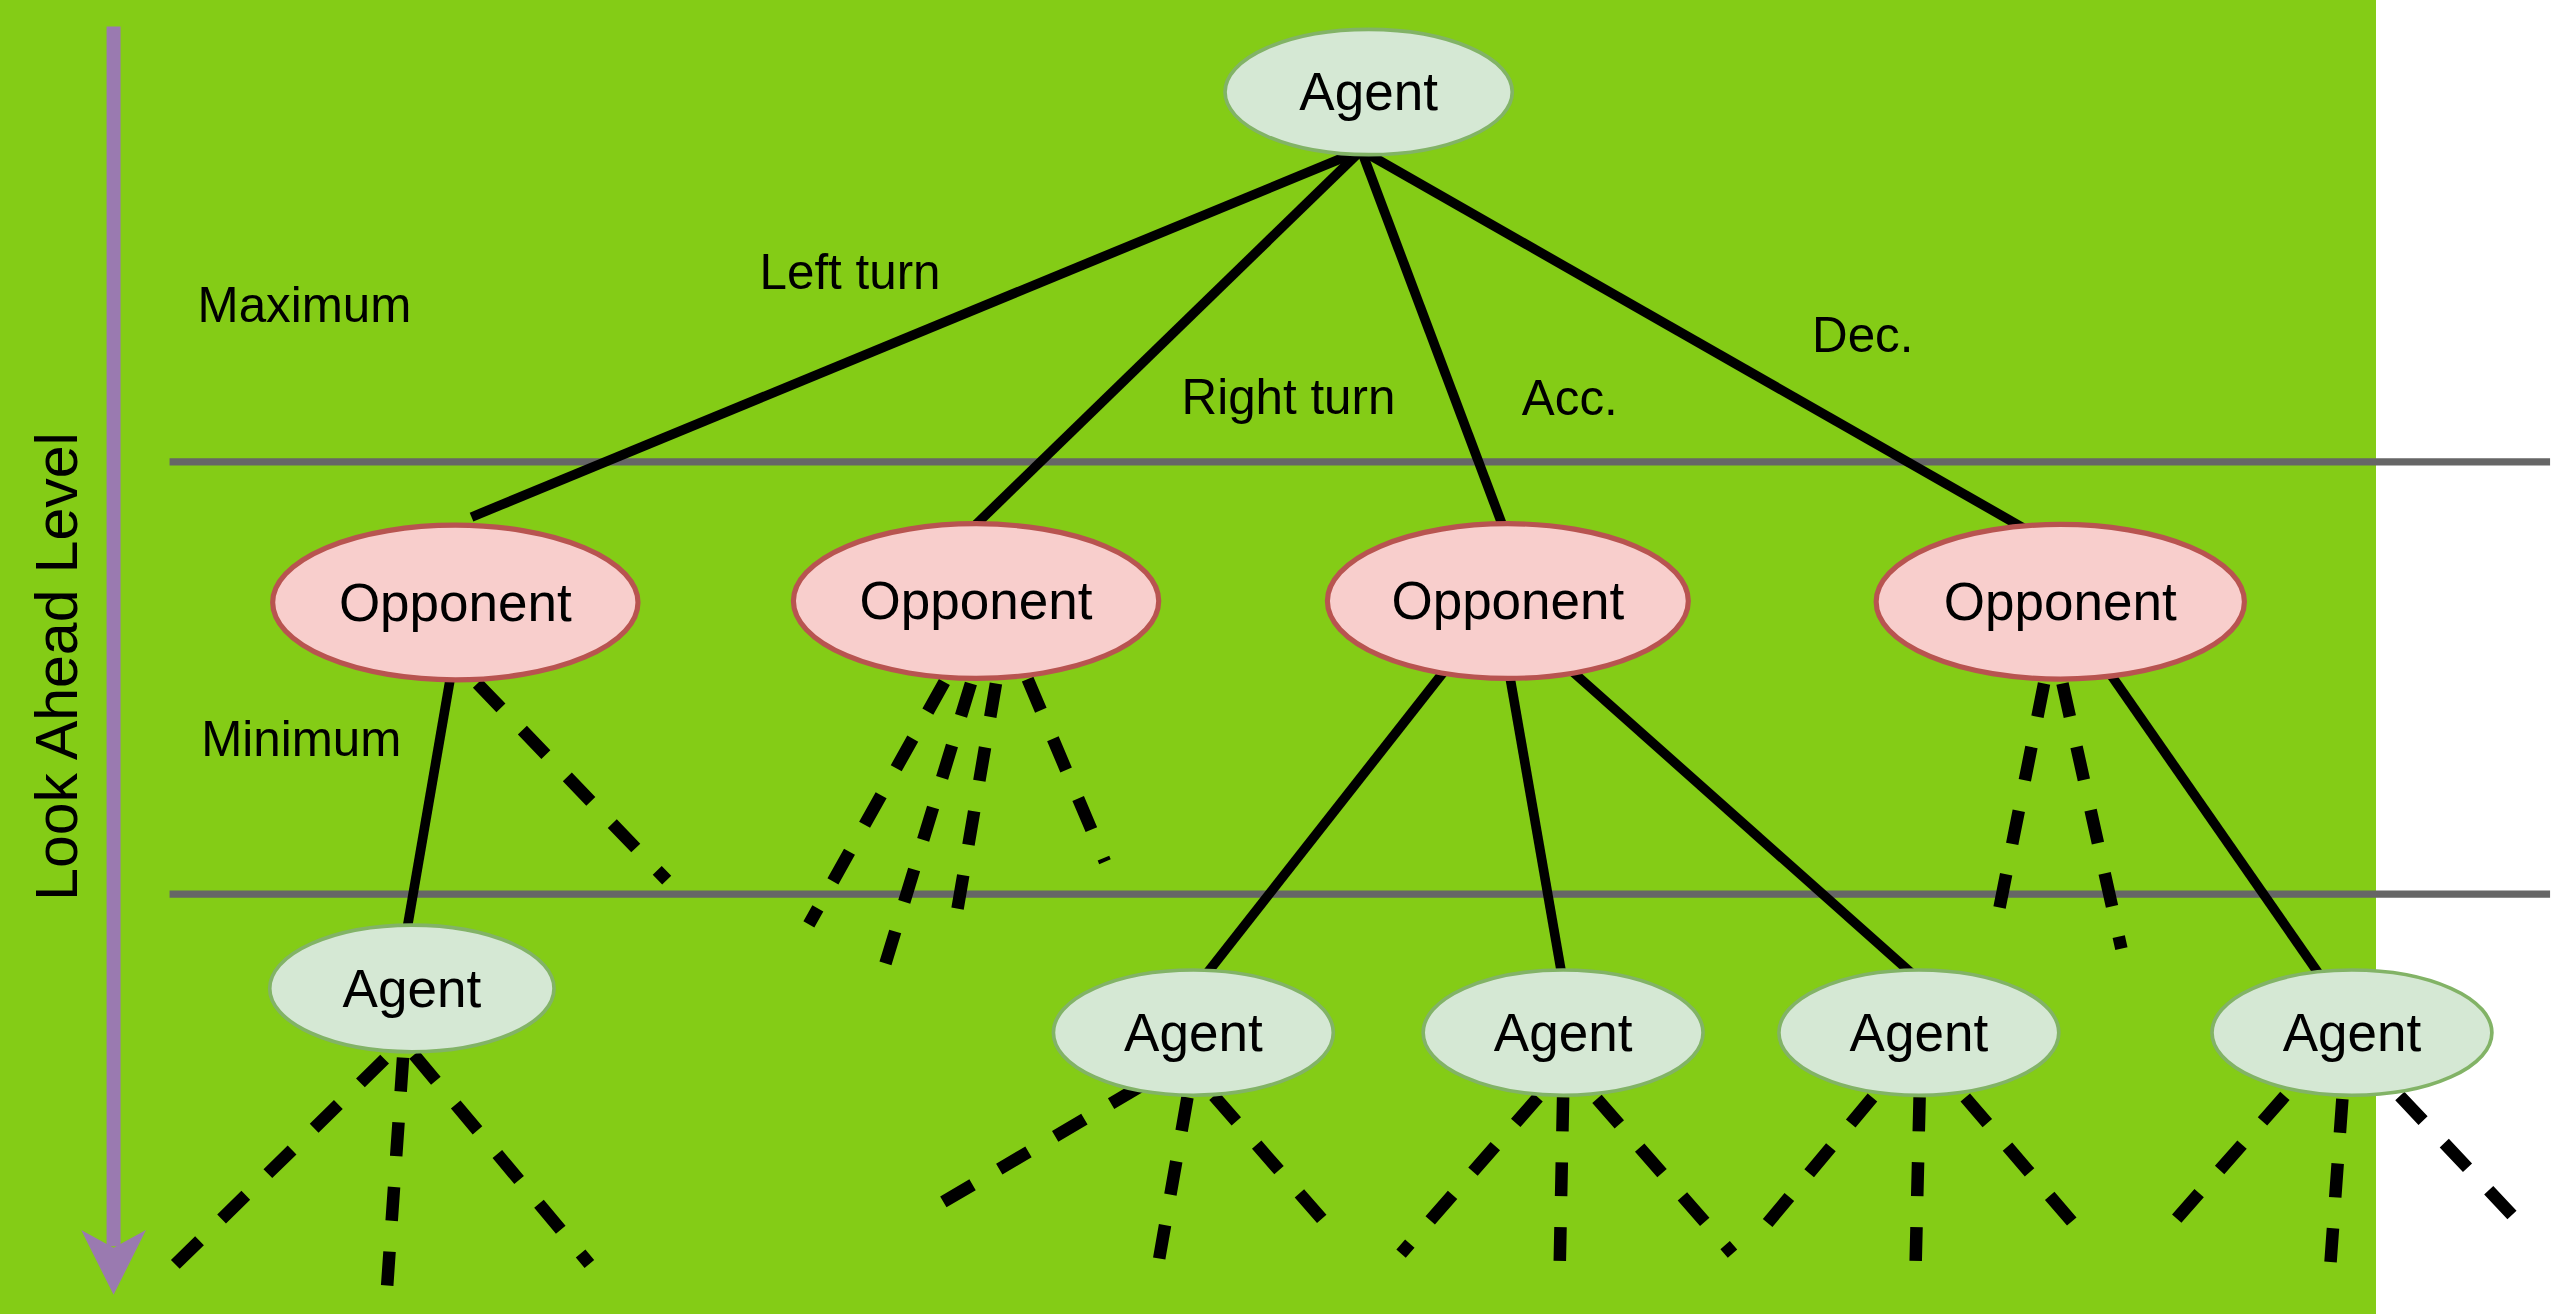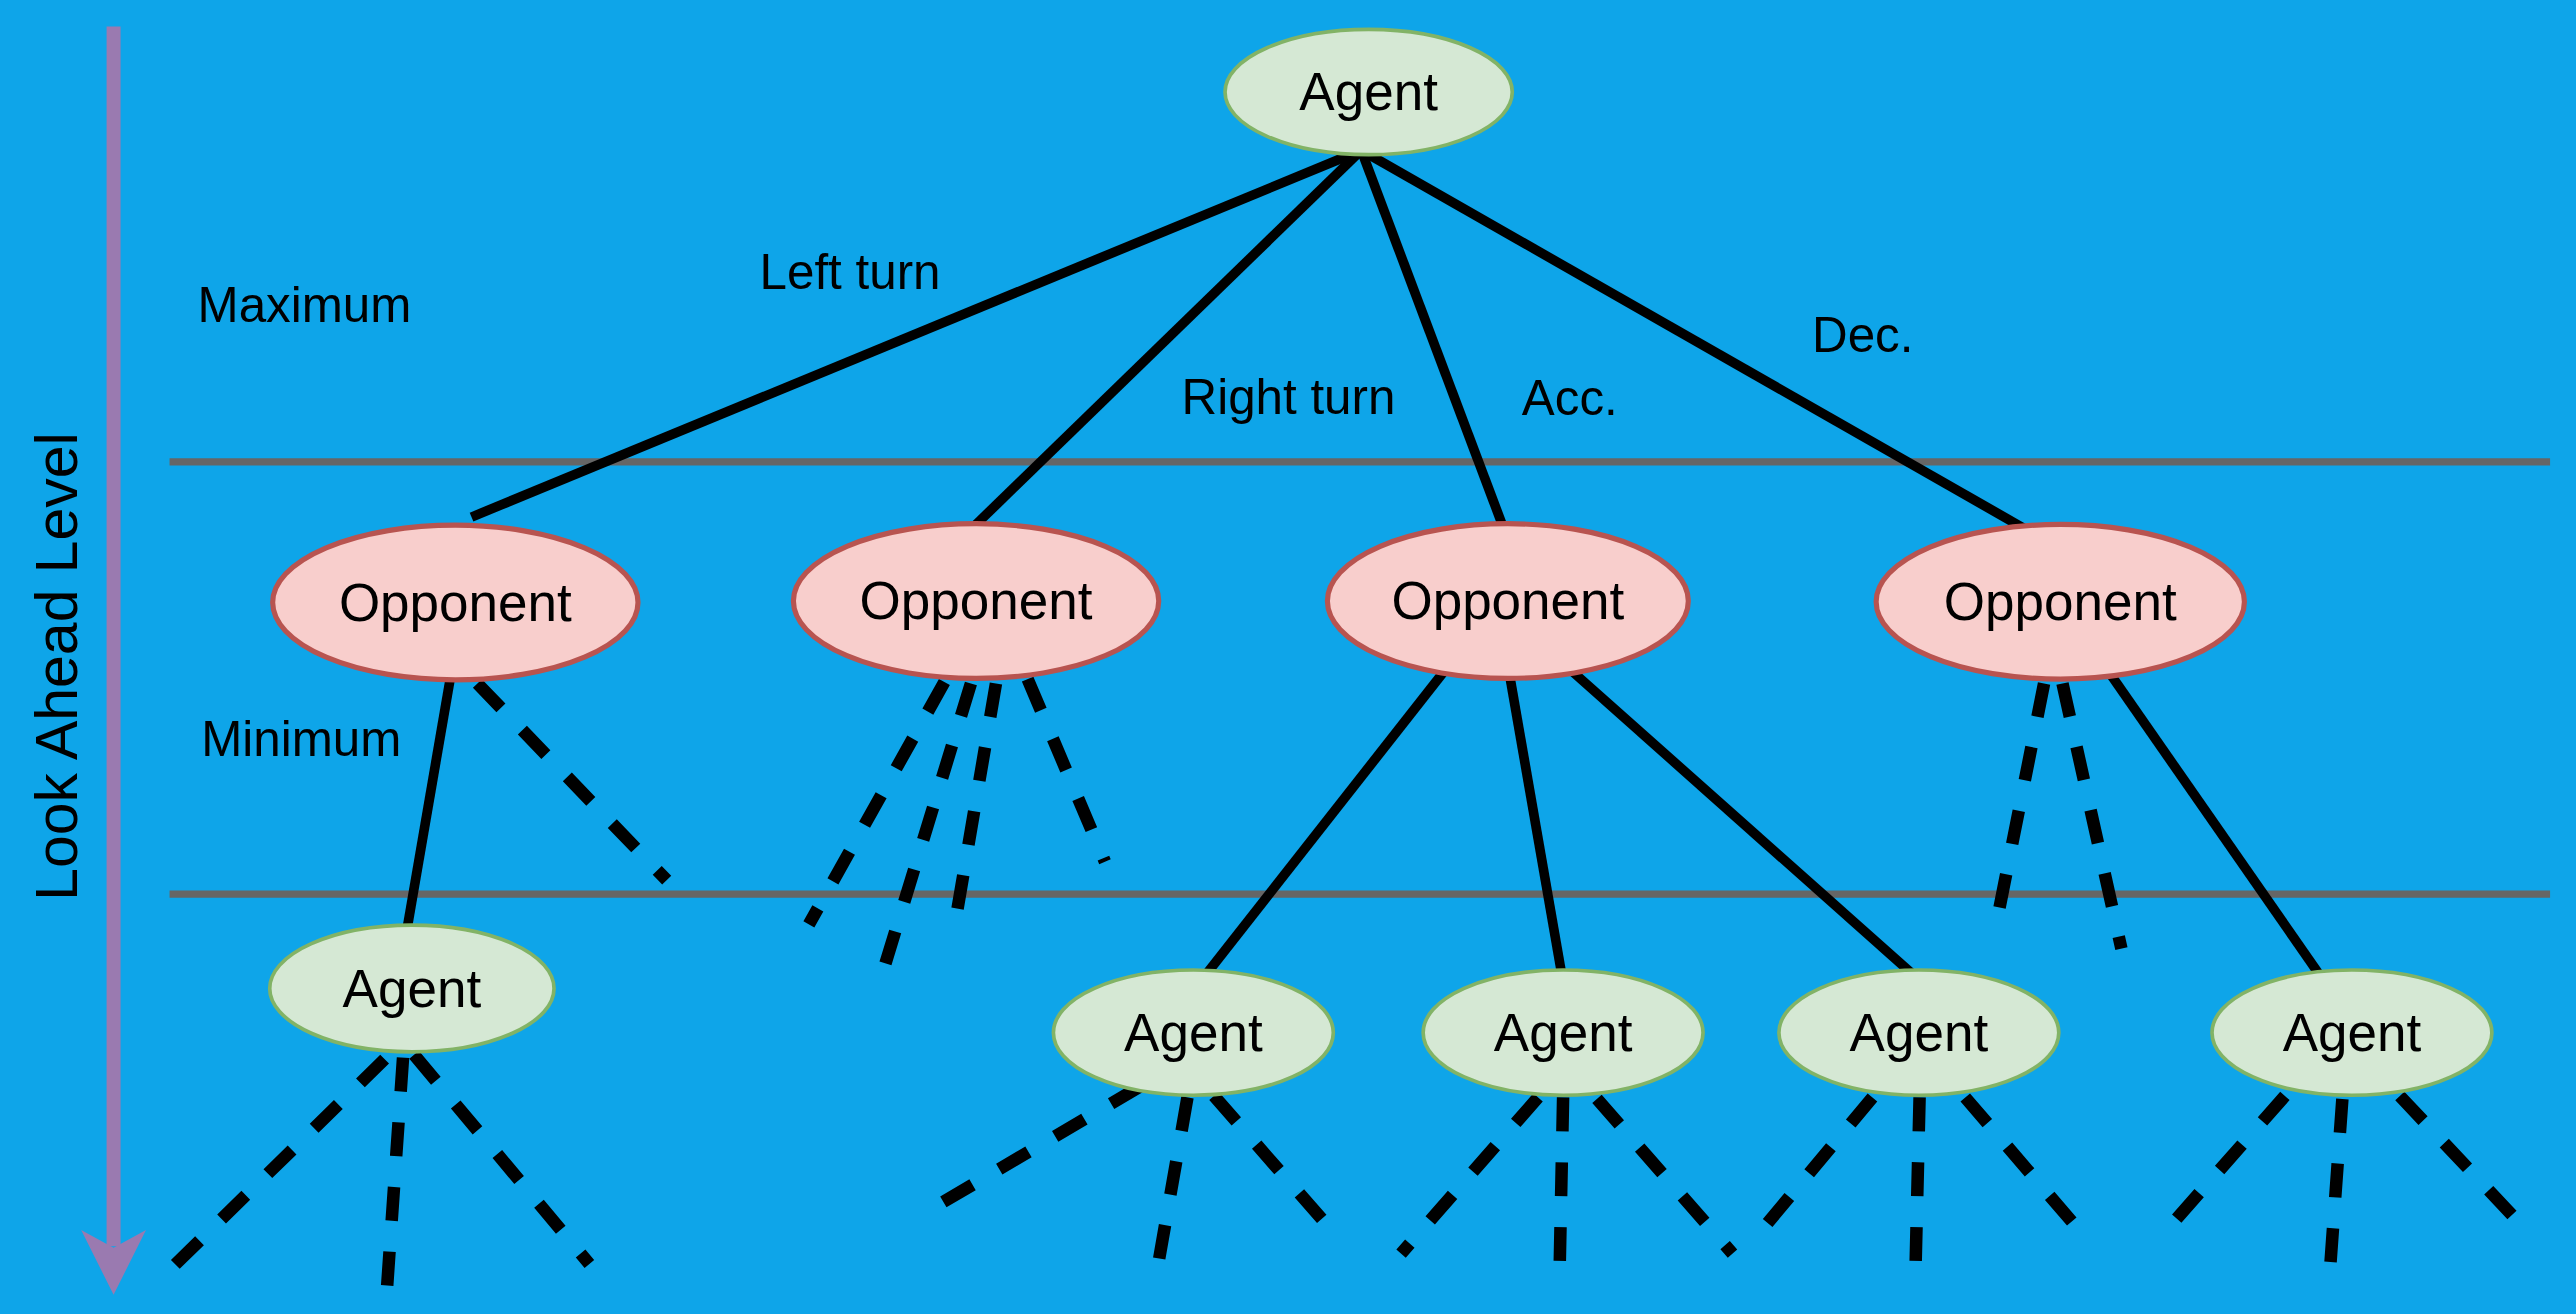--- a/index.html
+++ b/index.html
@@ -2,23 +2,23 @@
 <html style="font-size:11.8px"><head>
 <meta charset="utf-8">
 <style>
   html, body {
     margin: 0;
     padding: 0;
     background: #ffffff;
   }
   #canvas {
     position: relative;
-    width: 2576px;
+    width: 2376px;
     height: 1314px;
-    background: #0ea5e9;
+    background: #84cc16;
     font-family: "Liberation Sans", sans-serif;
   }
   svg { display: block; }
   .node-label {
     font-family: "Liberation Sans", sans-serif;
     font-size: 72px;
     fill: #000000;
   }
   .side-label, .edge-label {
     font-family: "Liberation Sans", sans-serif;

